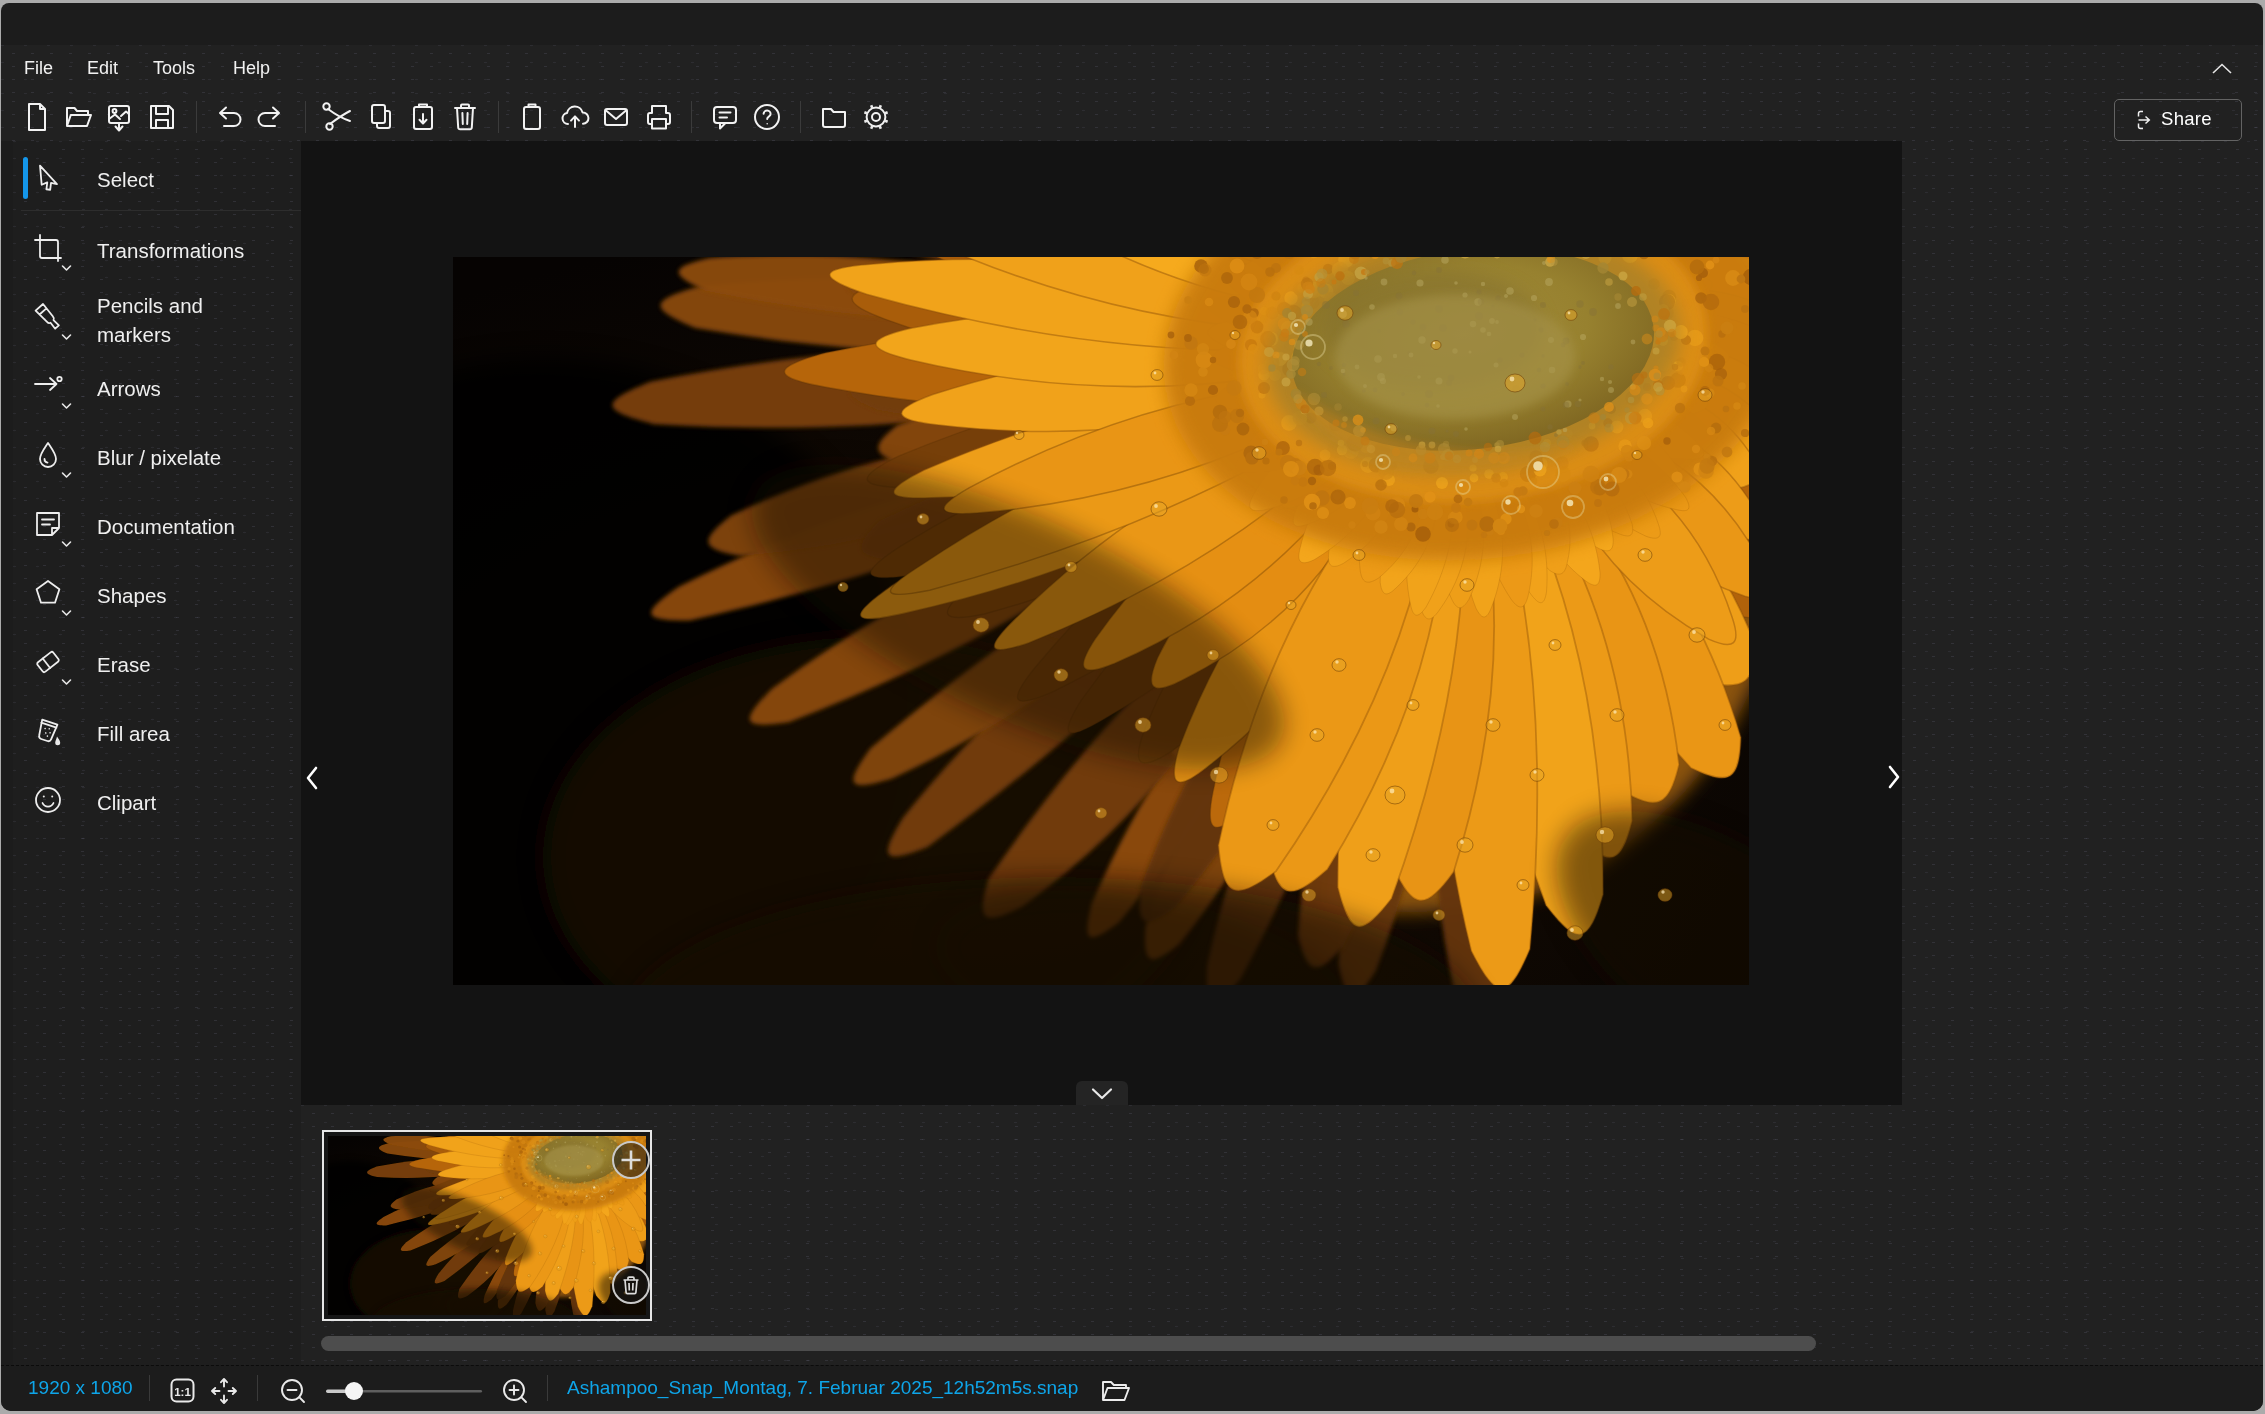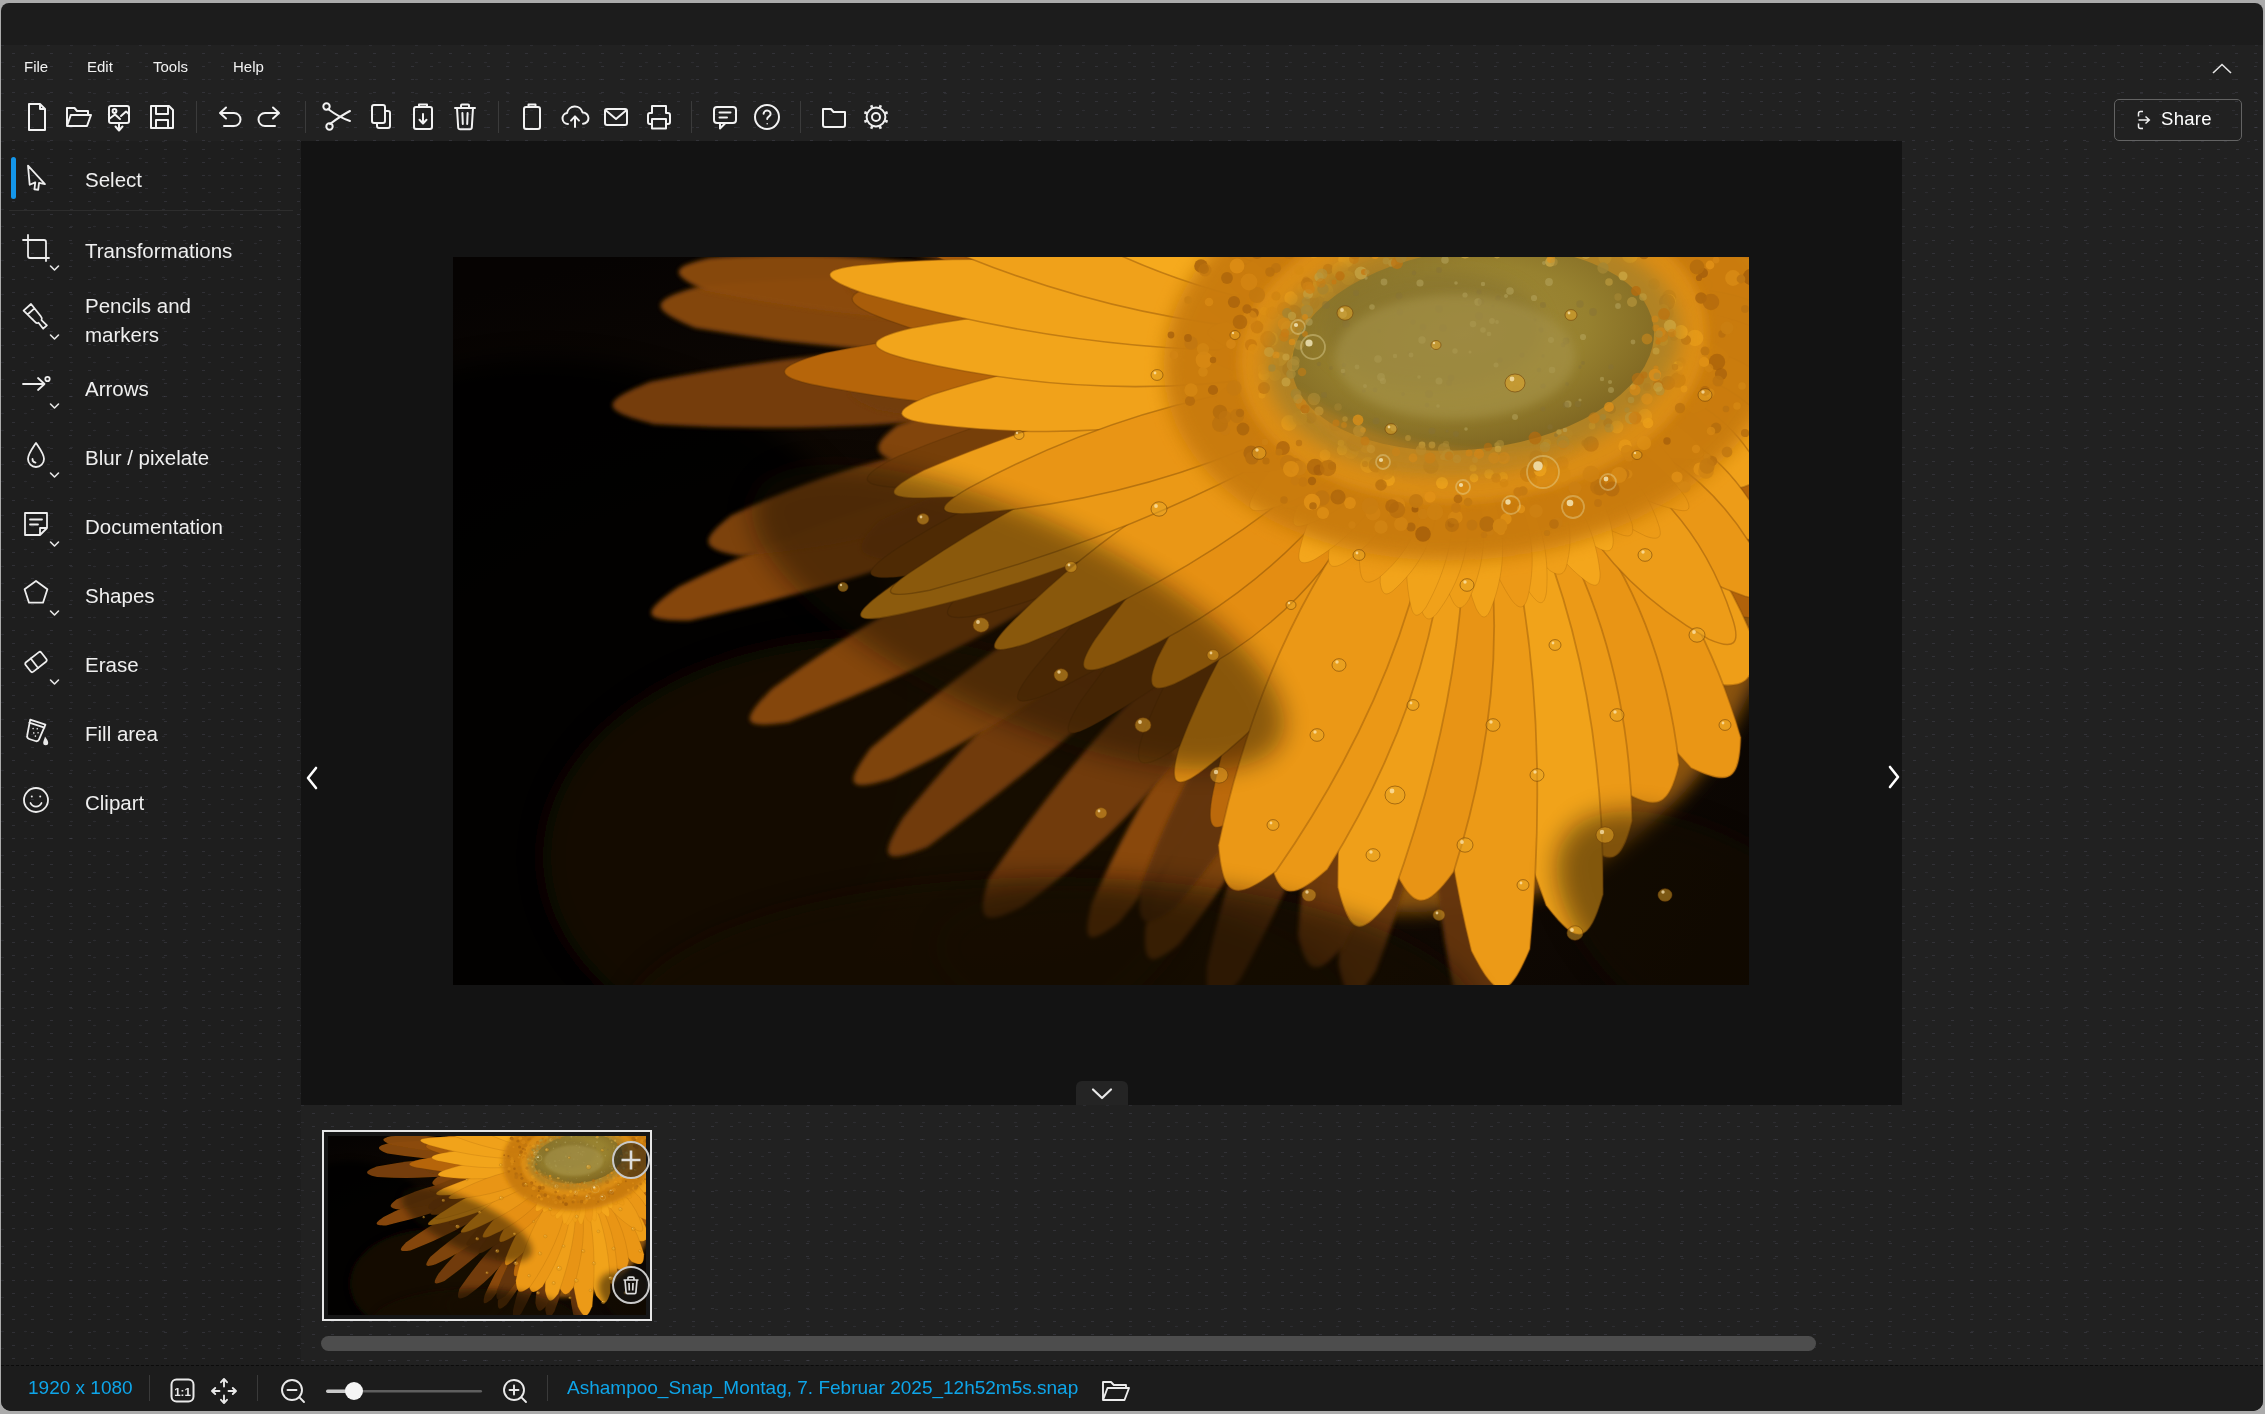--- a/index.html
+++ b/index.html
@@ -1,22 +1,22 @@
 <!DOCTYPE html>
 <html><head><meta charset="utf-8"><title>Ashampoo Snap 17</title><style>
 html,body{margin:0;padding:0;width:2265px;height:1414px;overflow:hidden;background:#ababab;font-family:"Liberation Sans",sans-serif;}
 #win{position:absolute;left:1px;top:3px;width:2262px;height:1408px;background-color:#1c1c1c;border-radius:8px 8px 10px 10px;overflow:hidden;}
 .abs{position:absolute;}
 .dots{background-image:radial-gradient(rgba(120,120,148,.20) 1px,transparent 1.4px),radial-gradient(rgba(120,120,148,.14) 1px,transparent 1.4px);background-size:19px 13px,23px 17px;background-position:3px 2px,13px 9px;}
 #titlebar{left:0;top:0;width:100%;height:42px;background-color:#1c1c1c;}
 #apptitle{left:47px;top:10px;color:#ffffff;font-size:17.5px;letter-spacing:.2px;}
 #menubar{left:0;top:42px;width:100%;height:48px;background-color:#212121;}
 #toolbar{left:0;top:90px;width:100%;height:48px;background-color:#212121;}
-.menuitem{top:13px;color:#f2f2f2;font-size:15px;}
-#sidebar{left:0;top:138px;width:300px;height:1225px;background-color:#1e1e1e;}
+.menuitem{top:13px;color:#f2f2f2;font-size:18px;}
+#sidebar{left:12px;top:138px;width:300px;height:1225px;background-color:#1e1e1e;}
 #canvas{left:300px;top:138px;width:1601px;height:964px;background-color:#131313;}
 #rightpane{left:1901px;top:138px;width:361px;height:1225px;background-color:#212121;}
 #strip{left:300px;top:1102px;width:1601px;height:261px;background-color:#212121;}
 #statusbar{left:0;top:1362px;width:2262px;height:45px;background-color:#1c1c1c;border-top:1px dashed #0b0b0b;}
 .srow{color:#0ea5e9;font-size:19px;}
 .sidetext{color:#efefef;font-size:20.5px;left:84px;line-height:29px;}
 .ssep{width:1px;background:#3a3a3a;top:9px;height:26px;}
 #photo{left:152px;top:116px;width:1296px;height:728px;}
 #thumb{left:21px;top:25px;width:326px;height:187px;border:2px solid #e6e6e6;background-color:#161616;}
 #scrollbar{left:320px;top:1333px;width:1495px;height:15px;border-radius:8px;background:#4d4d4d;}

